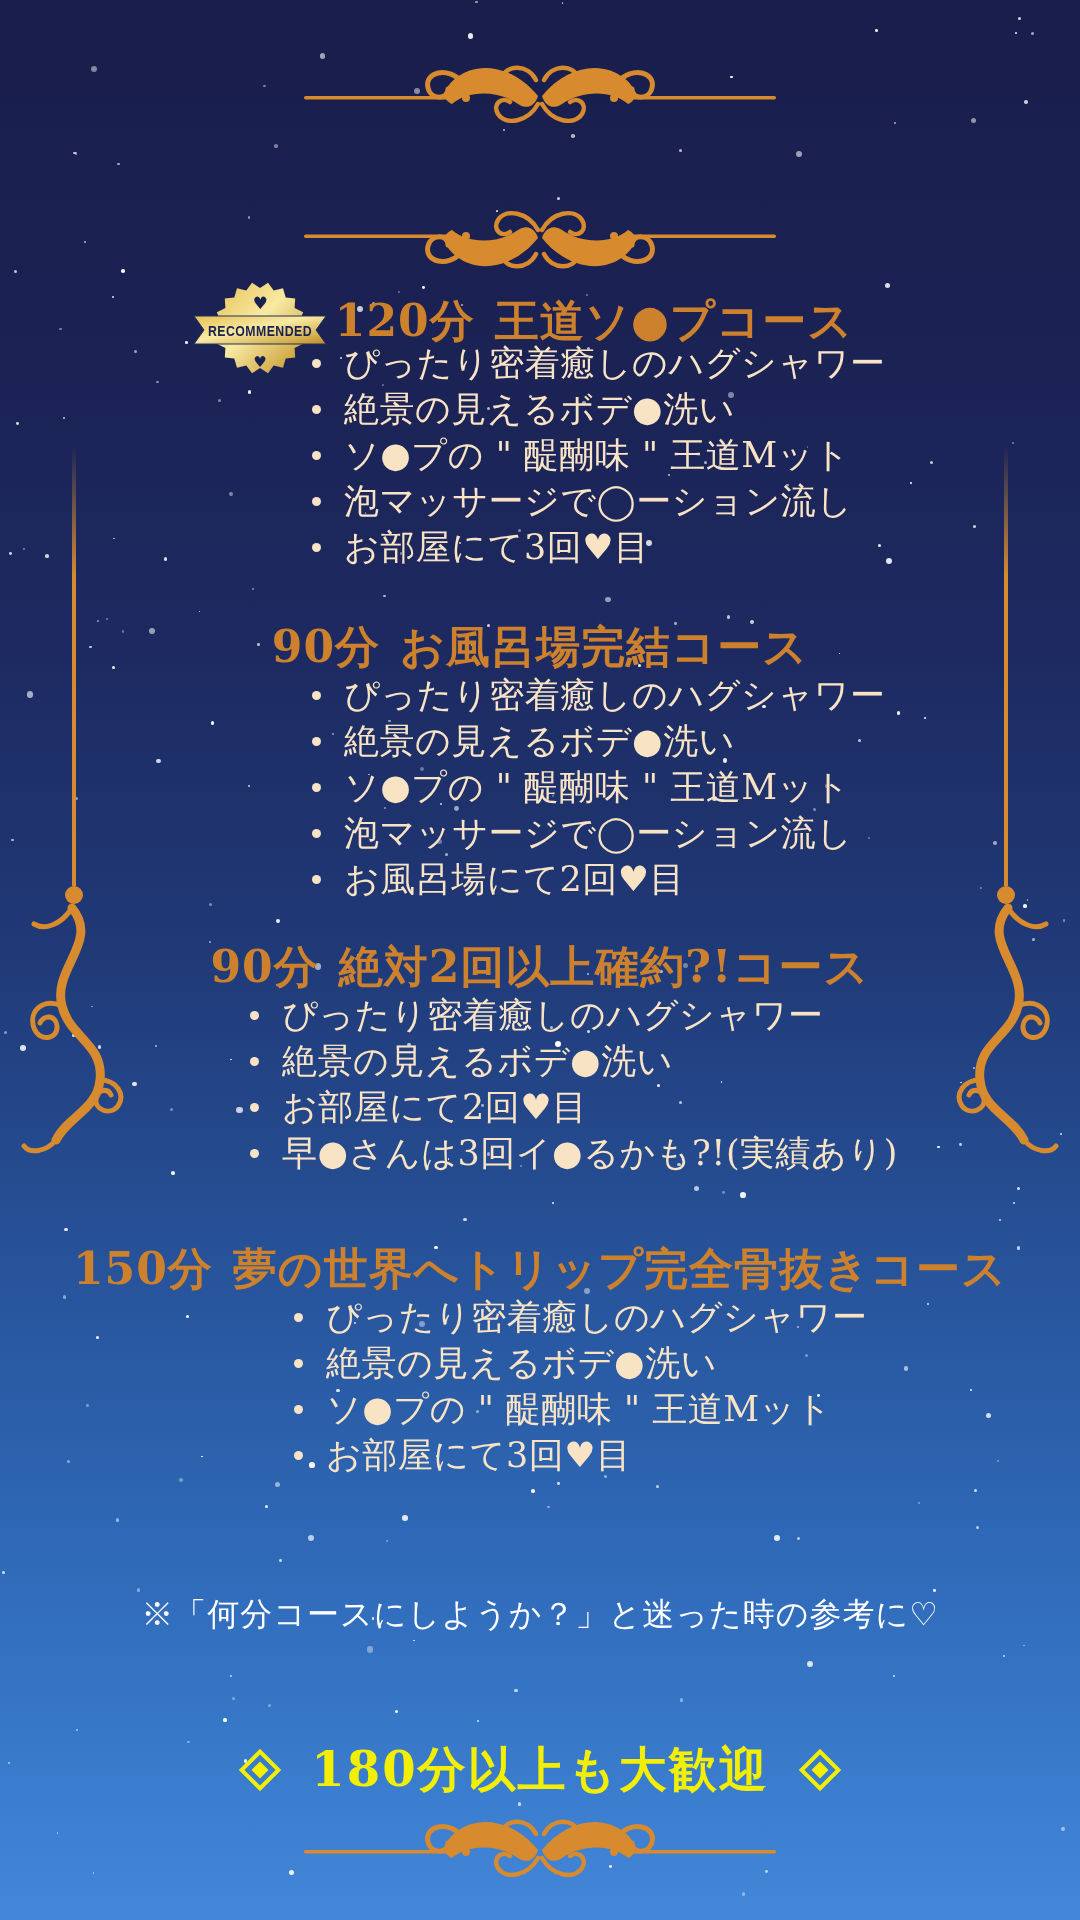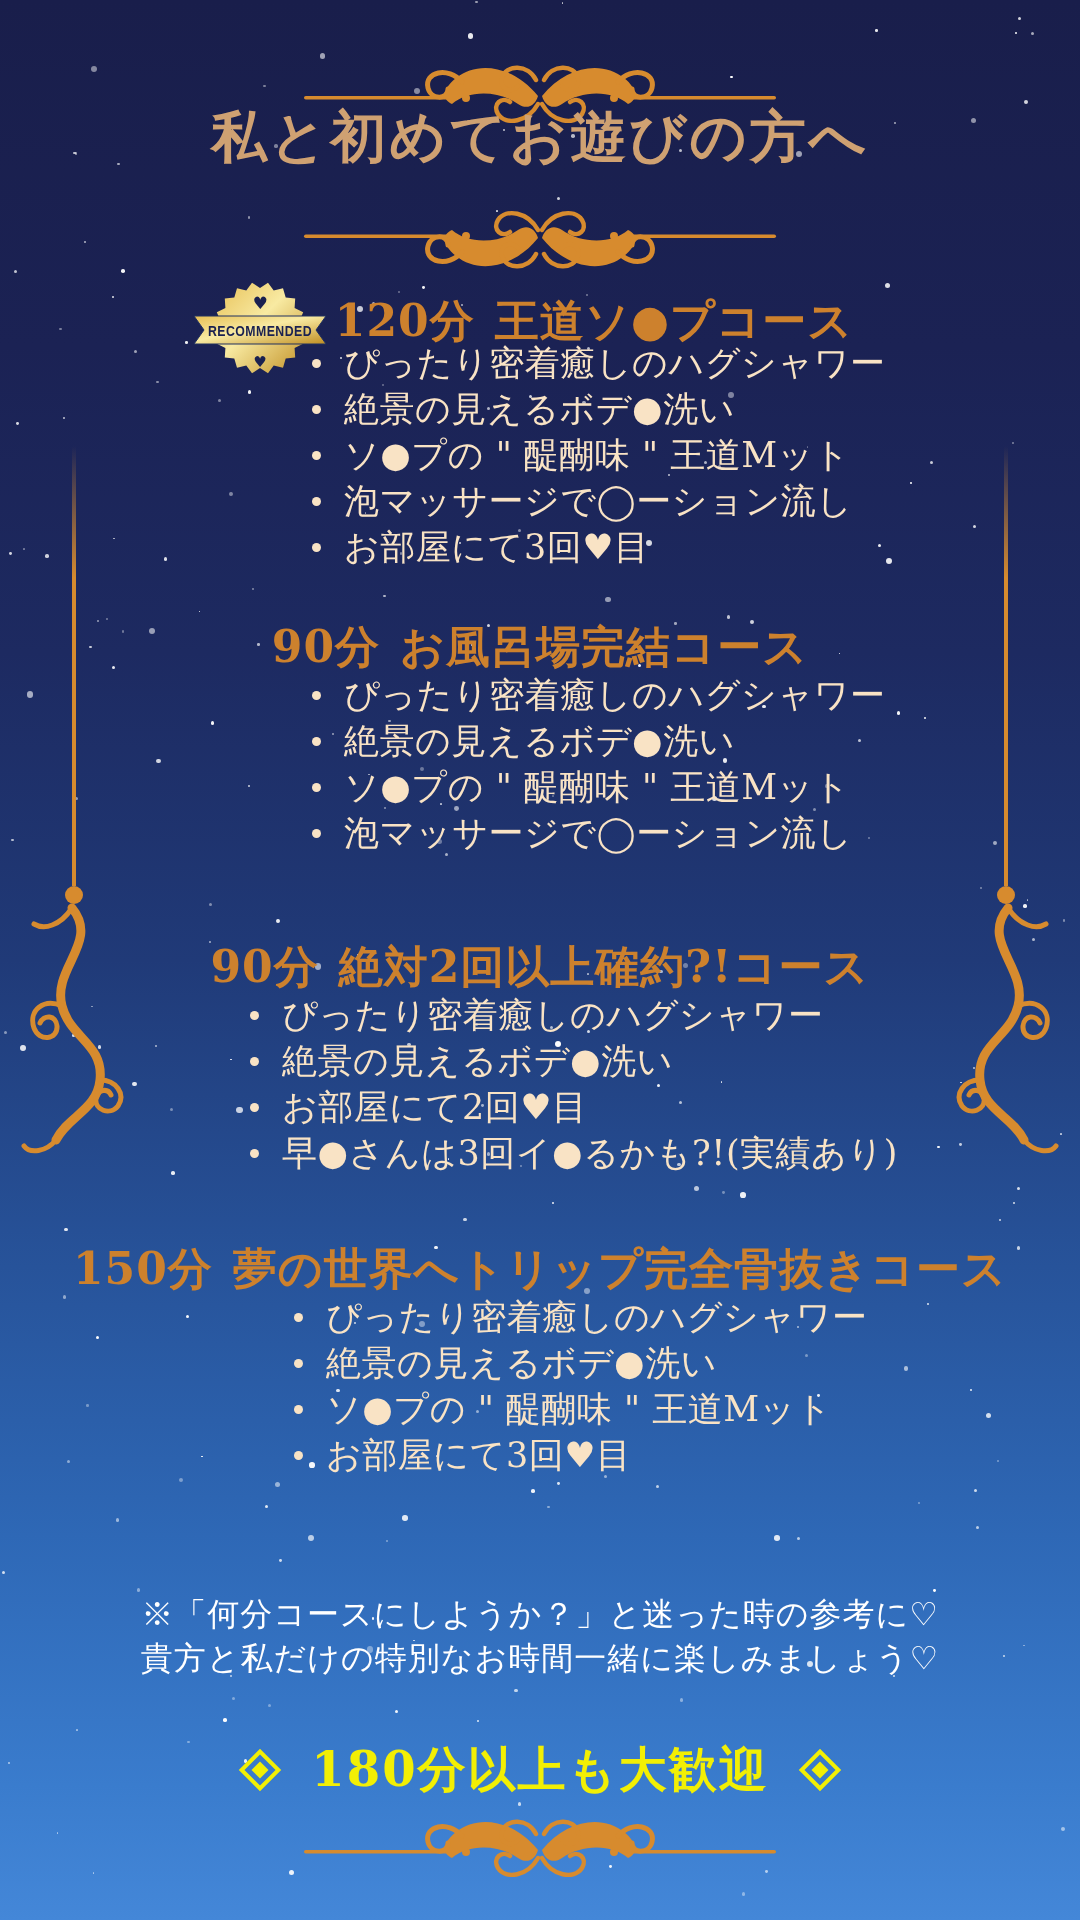--- a/index.html
+++ b/index.html
@@ -324,21 +324,20 @@
         <path d="M238 44 C214 14 178 8 156 26 C142 37 142 48 152 52 C168 38 198 38 218 52 C228 59 236 52 238 44 Z" fill="#d78b2e"></path>
         <path d="M162 30 C148 14 124 20 128 36 C131 48 148 48 148 37" fill="none" stroke="#d78b2e" stroke-width="5" stroke-linecap="round"></path>
         <path d="M236 28 C228 12 206 12 202 26 C199 37 212 42 218 34" fill="none" stroke="#d78b2e" stroke-width="4.5" stroke-linecap="round"></path>
         <path d="M238 52 C228 70 206 74 198 62 C192 52 202 44 210 50" fill="none" stroke="#d78b2e" stroke-width="4.5" stroke-linecap="round"></path>
       </g>
     </defs>
     <use href="#dh"></use>
     <use href="#dh" transform="translate(480 0) scale(-1 1)"></use>
   </svg>
 
-  <h1 class="page-title">私と初めてお遊びの方へ</h1>
 
   <svg id="div2" class="divider" viewBox="0 0 480 90">
     <use href="#dh"></use>
     <use href="#dh" transform="translate(480 0) scale(-1 1)"></use>
   </svg>
 
   <div id="lineL" class="side-line"></div>
   <div id="lineR" class="side-line"></div>
   <div id="dotL" class="side-dot"></div>
   <div id="dotR" class="side-dot"></div>
@@ -393,20 +392,21 @@
 
   <section class="course c2">
     <h2 class="course-head">
       <span class="dur">90分</span><span class="cname">お風呂場完結コース</span>
     </h2>
     <ul class="course-items">
       <li>ぴったり密着癒しのハグシャワー</li>
       <li>絶景の見えるボデ●洗い</li>
       <li>ソ●プの " 醍醐味 " 王道Mット</li>
       <li>泡マッサージで◯ーション流し</li>
+      <li>お風呂場にて2回♥目</li>
     </ul>
   </section>
 
   <section class="course c3">
     <h2 class="course-head">
       <span class="dur">90分</span><span class="cname">絶対2回以上確約?!コース</span>
     </h2>
     <ul class="course-items">
       <li>ぴったり密着癒しのハグシャワー</li>
       <li>絶景の見えるボデ●洗い</li>
@@ -422,21 +422,20 @@
     <ul class="course-items">
       <li>ぴったり密着癒しのハグシャワー</li>
       <li>絶景の見えるボデ●洗い</li>
       <li>ソ●プの " 醍醐味 " 王道Mット</li>
       <li>お部屋にて3回♥目</li>
     </ul>
   </section>
 
   <div class="footer-notes">
     <p>※「何分コースにしようか？」と迷った時の参考に♡</p>
-    <p>貴方と私だけの特別なお時間一緒に楽しみましょう♡</p>
   </div>
 
   <div class="highlight-row">
     <span class="diamond"></span>
     <span class="highlight-text">180分以上も大歓迎</span>
     <span class="diamond"></span>
   </div>
 
   <svg id="div3" class="divider" viewBox="0 0 480 90">
     <use href="#dh"></use>

